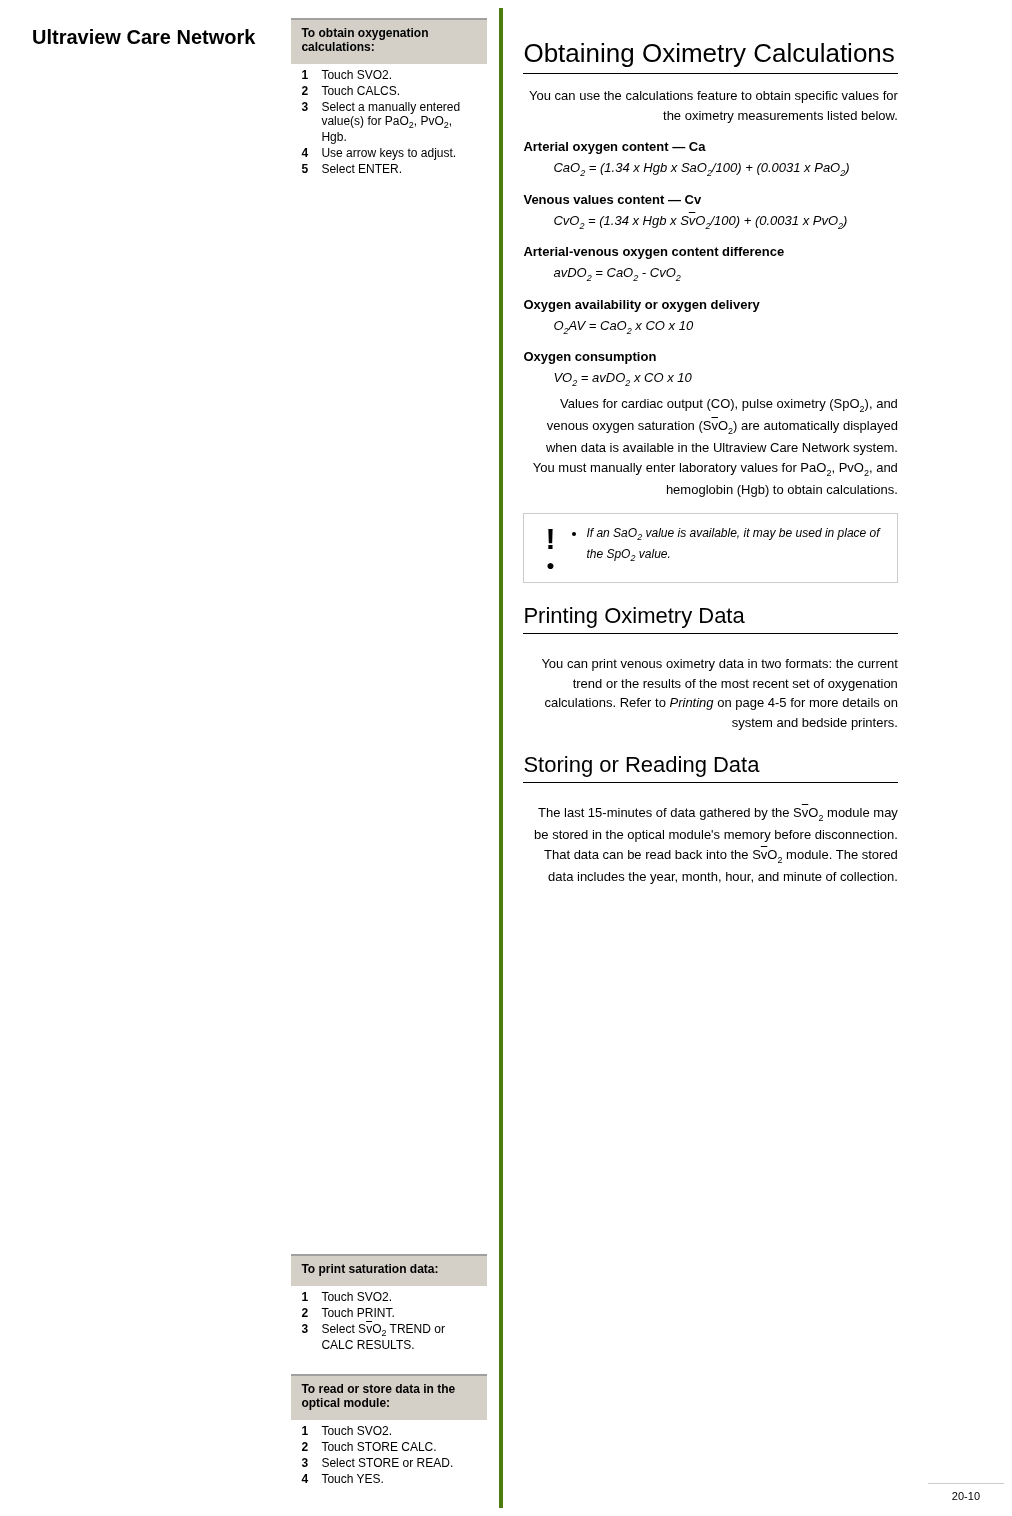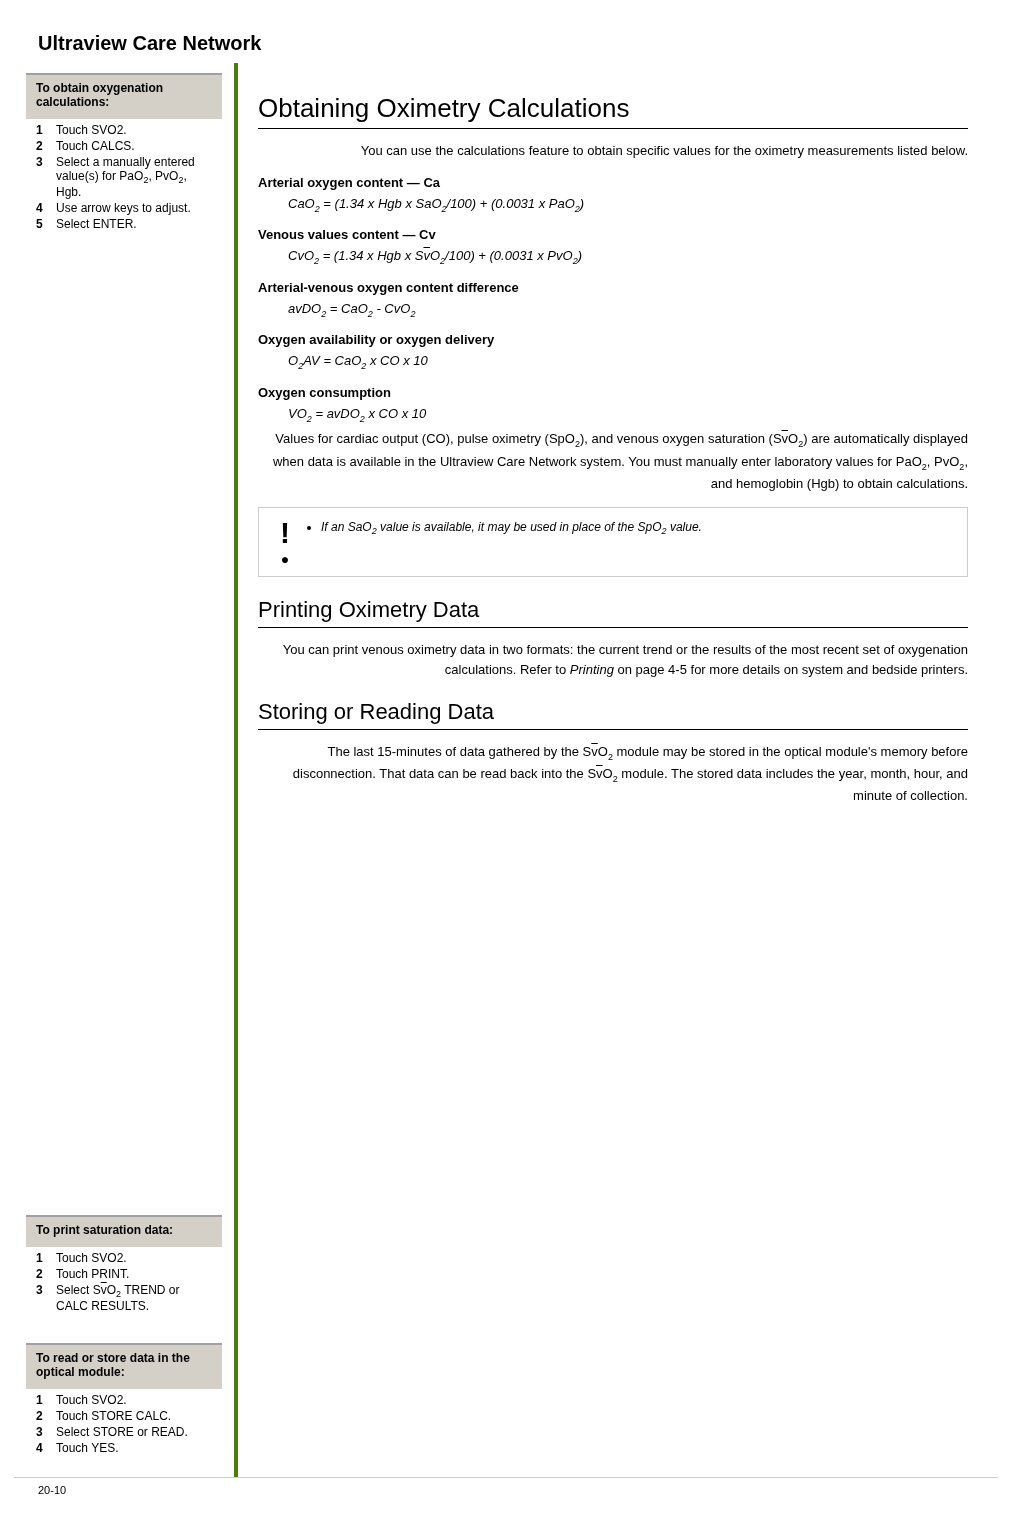--- a/index.html
+++ b/index.html
@@ -7,24 +7,24 @@
       font-family: Arial, Helvetica, sans-serif;
       font-size: 13px;
       background: #fff;
       color: #000;
       width: 1012px;
       min-height: 1516px;
     }
 
     .page-container {
       display: flex;
-      flex-direction: column;
+      flex-direction: row;
       width: 1012px;
       min-height: 1516px;
-      padding: 14px;
+      padding: 8px;
     }
 
     
     .page-header {
       padding: 18px 24px 8px 24px;
       border-bottom: none;
     }
 
     .page-header-title {
       font-size: 20px;
@@ -38,21 +38,20 @@
       padding: 0;
     }
 
     
     .sidebar {
       width: 220px;
       min-width: 220px;
       padding: 10px 0 0 0;
       display: flex;
       flex-direction: column;
-      gap: 8px;
     }
 
     .sidebar-section {
       margin-bottom: 16px;
     }
 
     .sidebar-box {
       background: #d4d0c8;
       margin: 0 12px 0 12px;
       padding: 6px 10px;
@@ -98,21 +97,21 @@
       padding-bottom: 4px;
       margin-bottom: 12px;
       margin-top: 20px;
     }
 
     .section-title-medium {
       font-size: 22px;
       font-weight: normal;
       border-bottom: 1px solid #000;
       padding-bottom: 4px;
-      margin-bottom: 12px;
+      margin-bottom: 20px;
       margin-top: 20px;
     }
 
     .content-para {
       font-size: 13px;
       line-height: 1.5;
       margin-bottom: 14px;
       text-align: right;
     }
 

